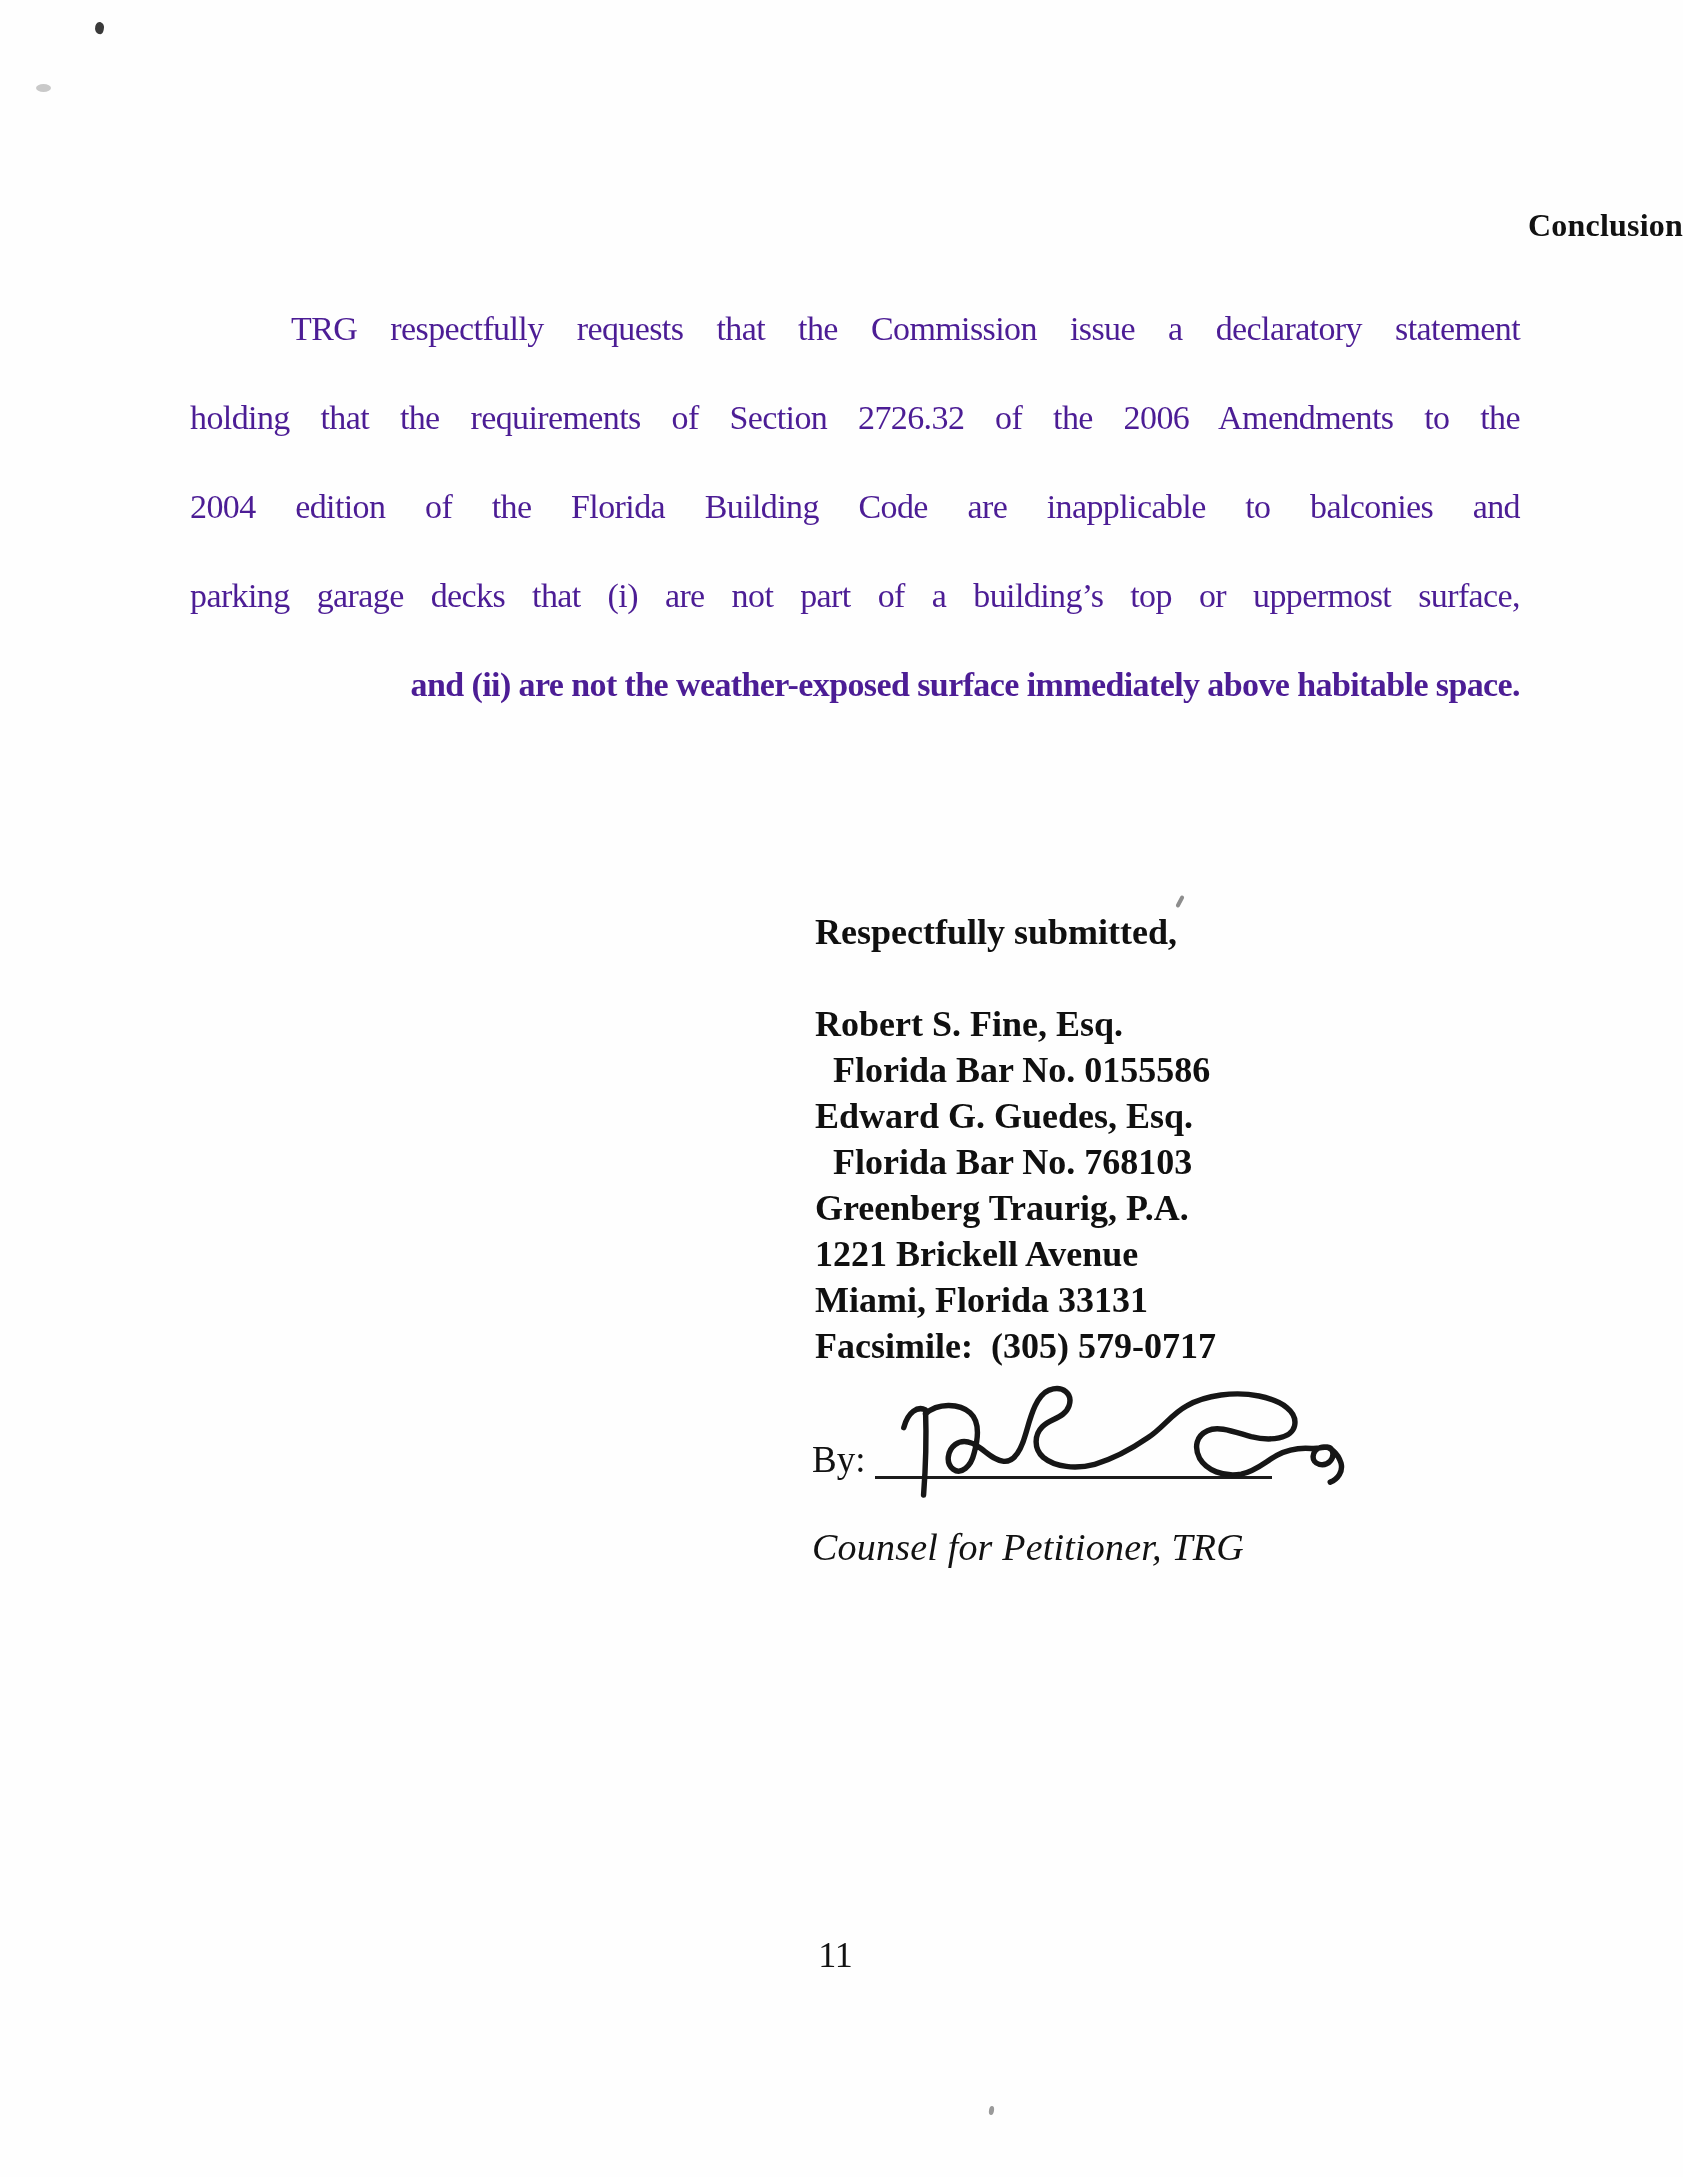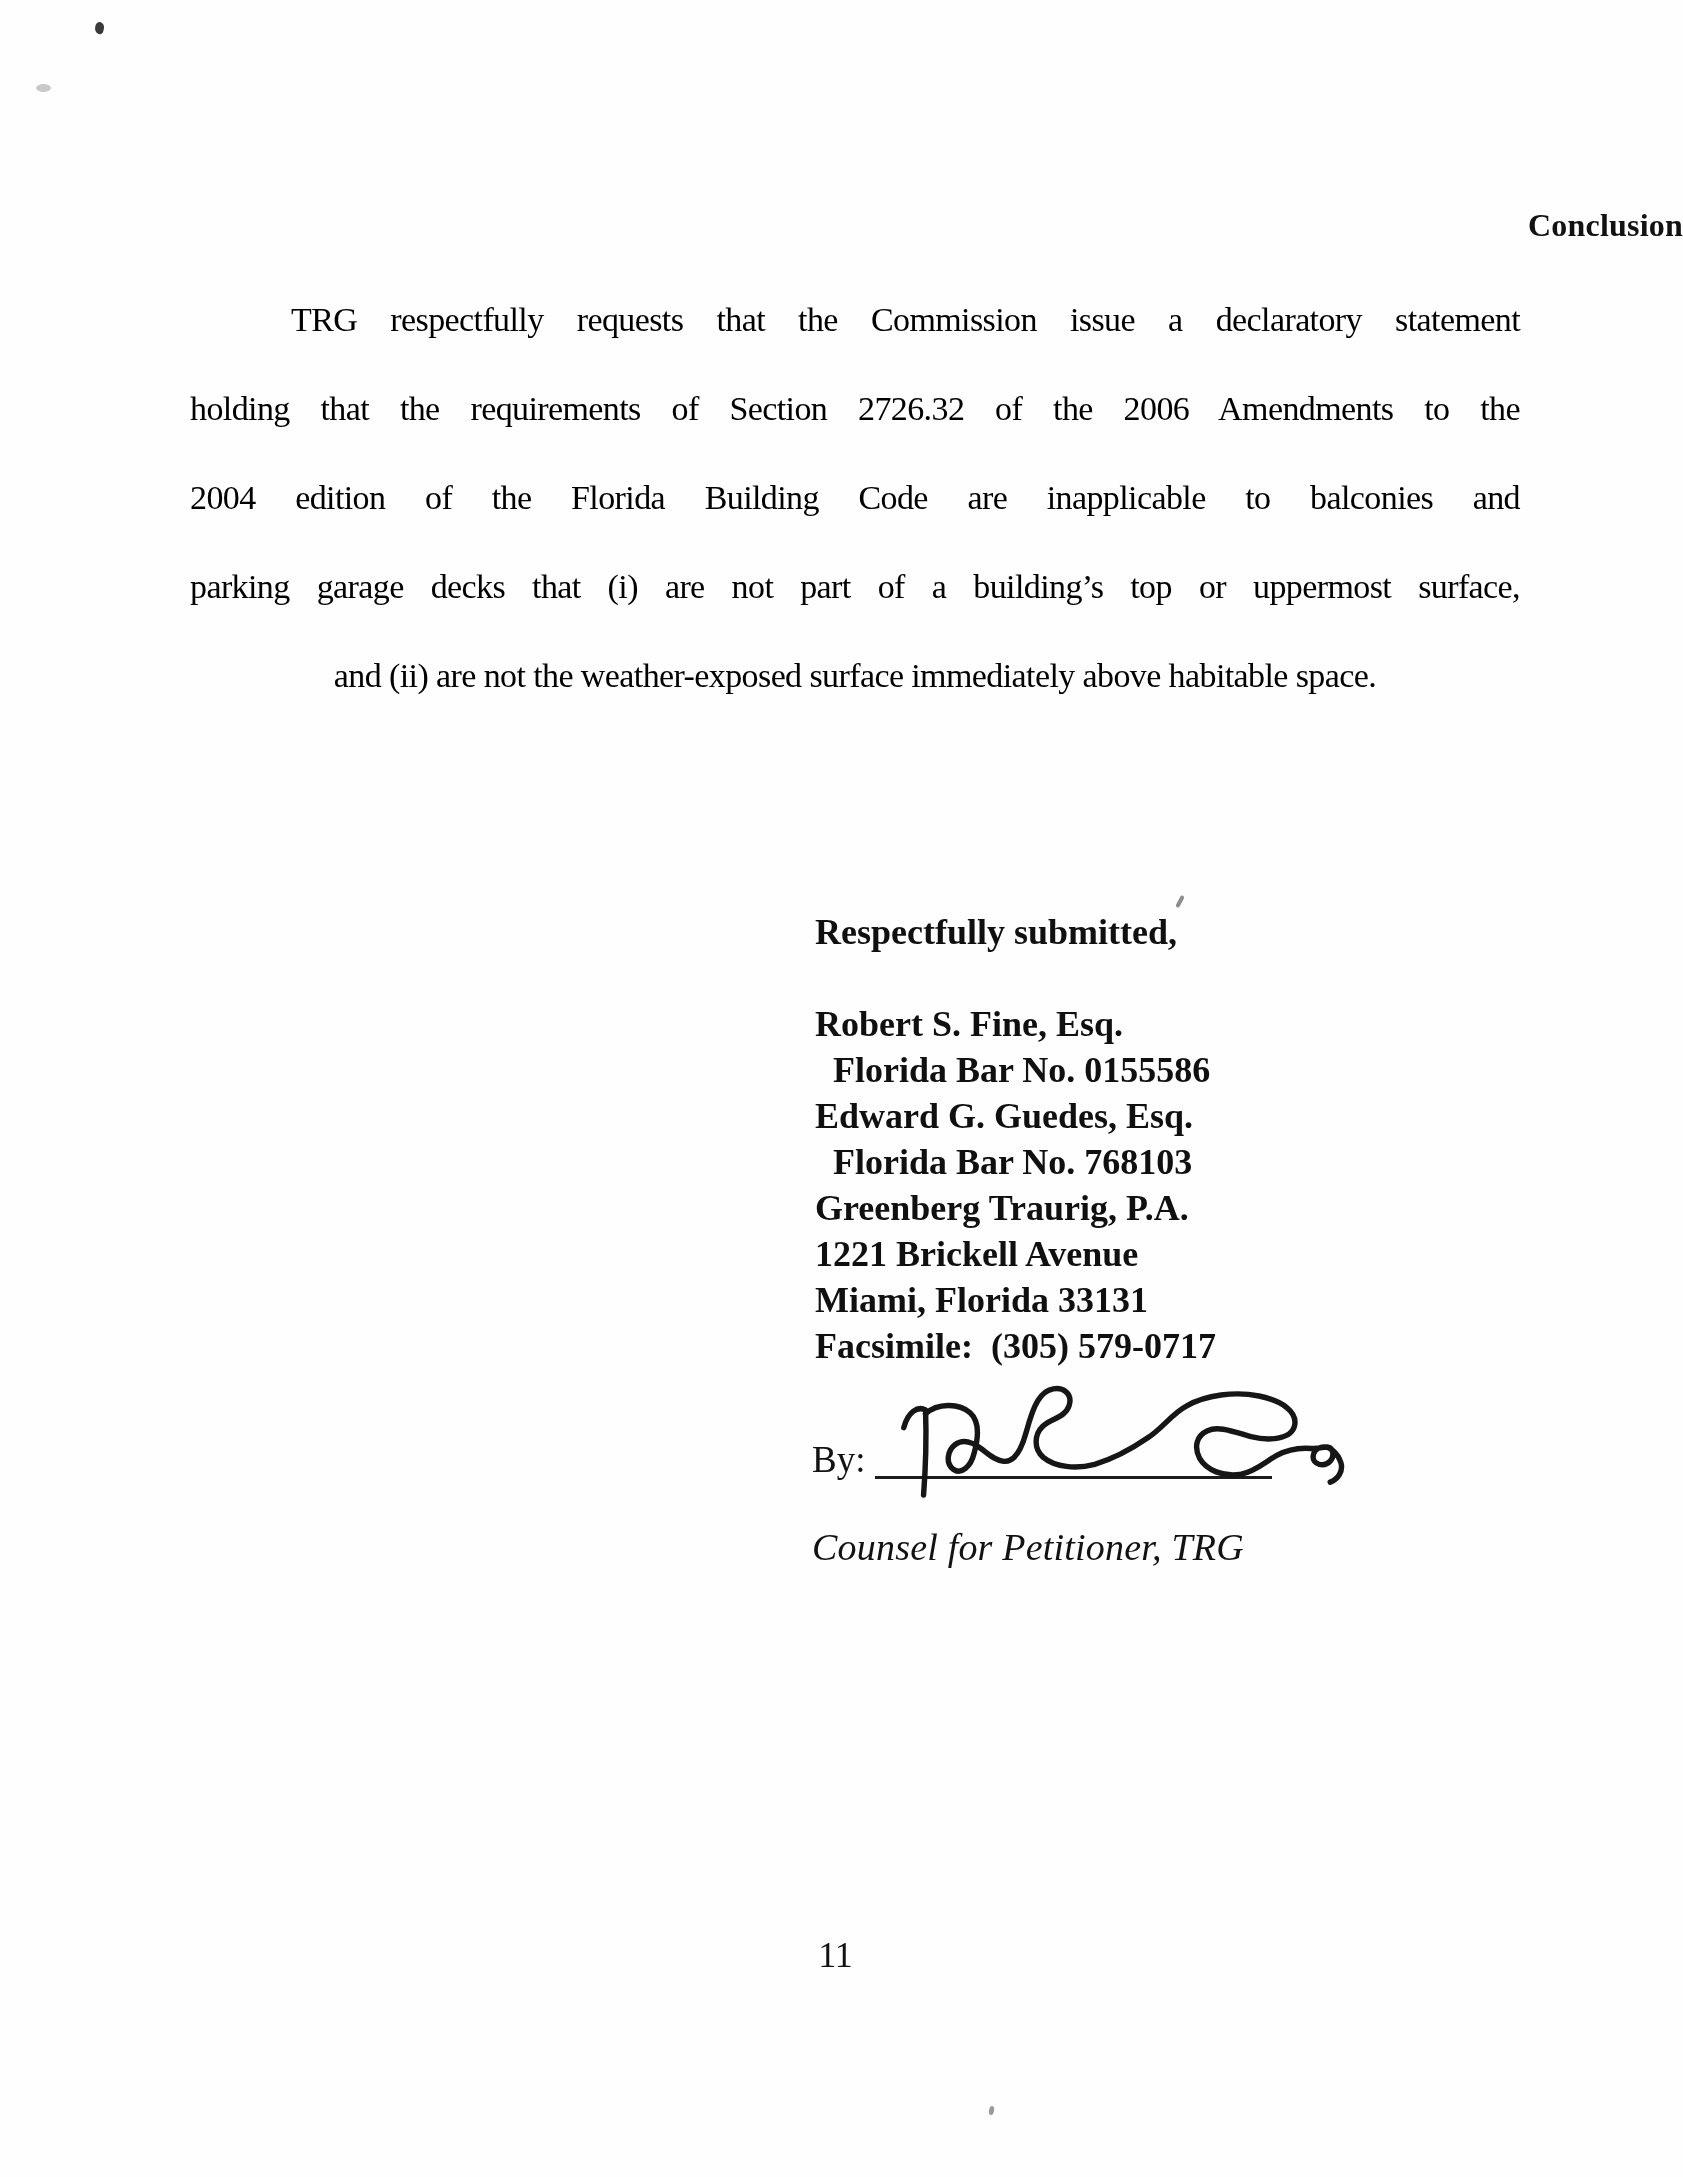--- a/index.html
+++ b/index.html
@@ -24,34 +24,34 @@
     font-size: 32px;
     font-weight: bold;
     line-height: 1;
     letter-spacing: 0.2px;
   }
 
   
   .para {
     position: absolute;
     left: 190px;
-    top: 275px;
+    top: 284px;
     width: 1330px;
     font-size: 34px;
     letter-spacing: -0.6px;
     line-height: 89px;
-    color: #000000;
+    color: #4c1d95;
   }
   .pline { white-space: normal; }
   .pline.just {
     text-align: justify;
     text-align-last: justify;
   }
   .pline.indent { text-indent: 101px; }
-  .pline.last { text-align: center; }
+  .pline.last { text-align: right; font-weight: bold; }
 
   
   .sig {
     position: absolute;
     left: 815px;
     top: 909px;
     font-size: 36px;
     line-height: 46px;
     color: #101010;
   }

